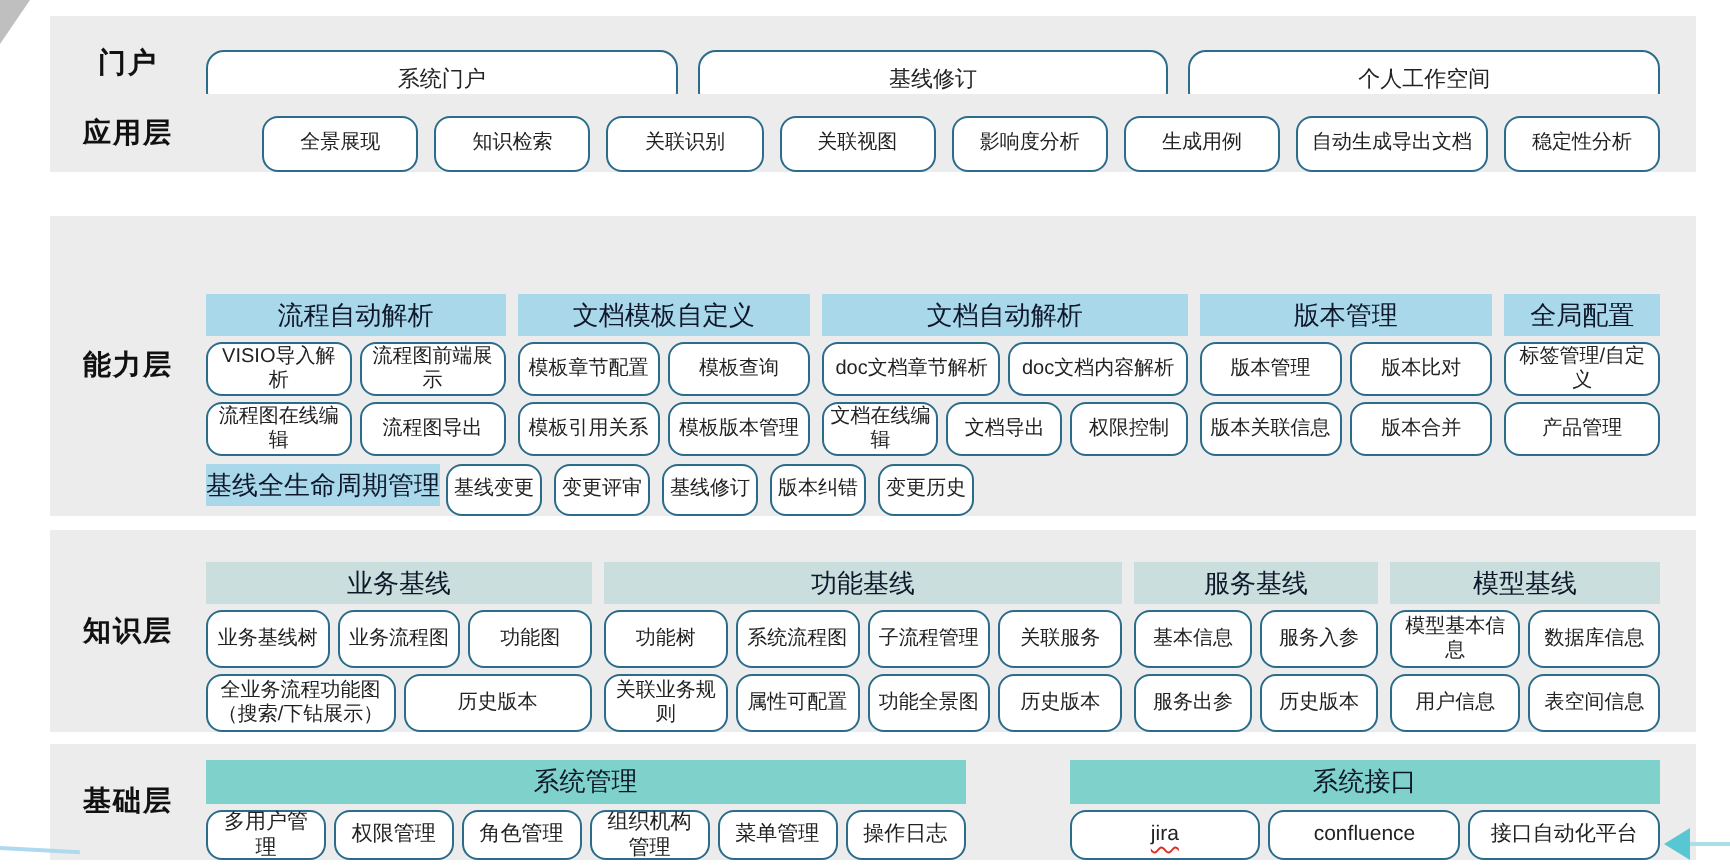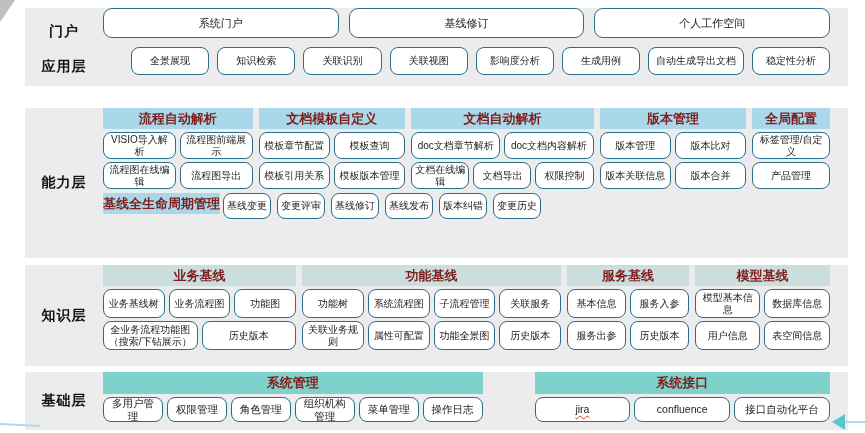--- a/index.html
+++ b/index.html
@@ -15,35 +15,35 @@
   #application{top:47px;height:39px;gap:28px;}
   #capability{top:108px;height:150px;}
   #knowledge{top:265px;height:101px;}
   #foundation{top:372px;height:58px;}
 
   .layer-label{
     width:78px;flex:0 0 78px;display:flex;align-items:center;justify-content:center;
     font-size:14px;font-weight:bold;color:#111;letter-spacing:1px;
   }
   .content{
-    flex:1;margin-right:18px;display:flex;flex-direction:column;justify-content:flex-start;
+    flex:1;margin-right:18px;display:flex;flex-direction:column;justify-content:flex-end;
   }
   .row{display:flex;gap:4px;}
   .box{
     background:#fff;border:1.5px solid var(--box-border);border-radius:8px;
     display:flex;align-items:center;justify-content:center;text-align:center;
     font-size:10px;line-height:1.15;padding:1px 3px;box-sizing:border-box;
     flex:1;color:#222;
   }
   .misspelled{
     text-decoration-line:underline;text-decoration-style:wavy;
     text-decoration-color:#d93025;text-decoration-thickness:1px;text-underline-offset:2px;
   }
   .ghead{
-    font-weight:bold;font-size:13px;color:#7f1d1d;text-align:center;
+    font-weight:normal;font-size:13px;color:#0f172a;text-align:center;
     display:flex;align-items:center;justify-content:center;
   }
   .groups{display:flex;gap:6px;}
   .group{display:flex;flex-direction:column;gap:3px;min-width:0;}
   .group .ghead{height:21px;flex:0 0 21px;}
 
   
   #portal .row{gap:10px;}
   #portal .box{height:30px;font-size:11px;border-radius:9px;}
   #application .row{gap:8px;}
@@ -184,21 +184,20 @@
                 <div class="box">产品管理</div>
               </div>
             </div>
           </div>
           <div class="baseline">
             <div class="ghead">基线全生命周期管理</div>
             <div class="row">
               <div class="box">基线变更</div>
               <div class="box">变更评审</div>
               <div class="box">基线修订</div>
-              <div class="box">基线发布</div>
               <div class="box">版本纠错</div>
               <div class="box">变更历史</div>
             </div>
           </div>
         </div>
       </div>
       <div class="band" id="knowledge">
         <div class="layer-label">知识层</div>
         <div class="content">
           <div class="groups">

